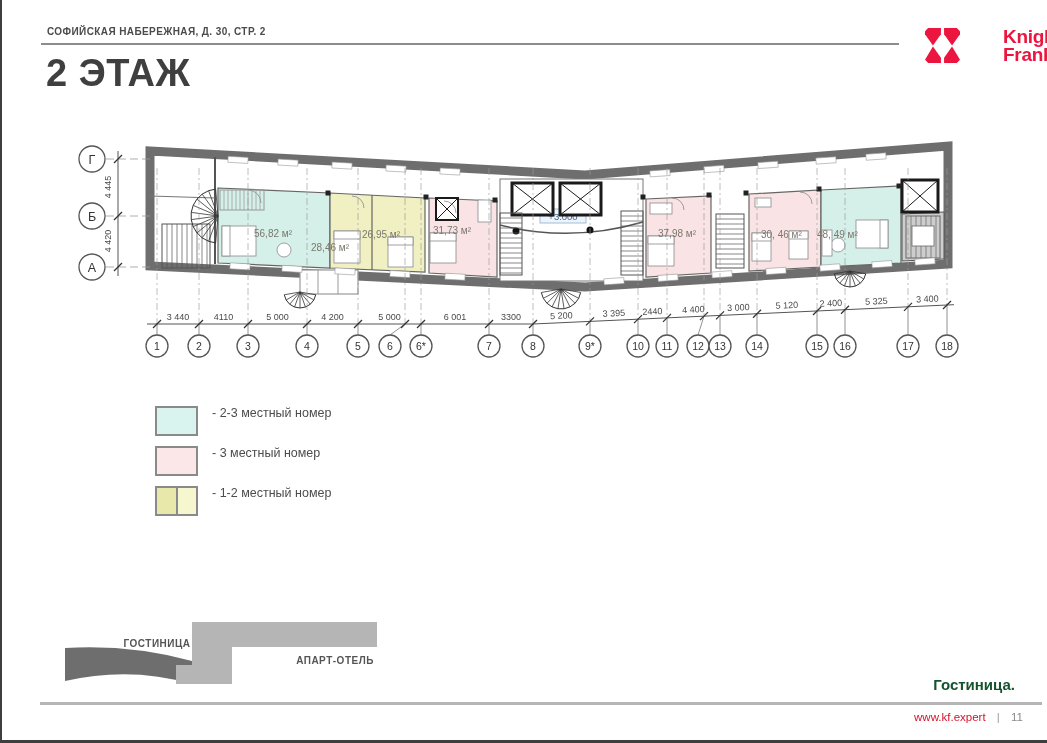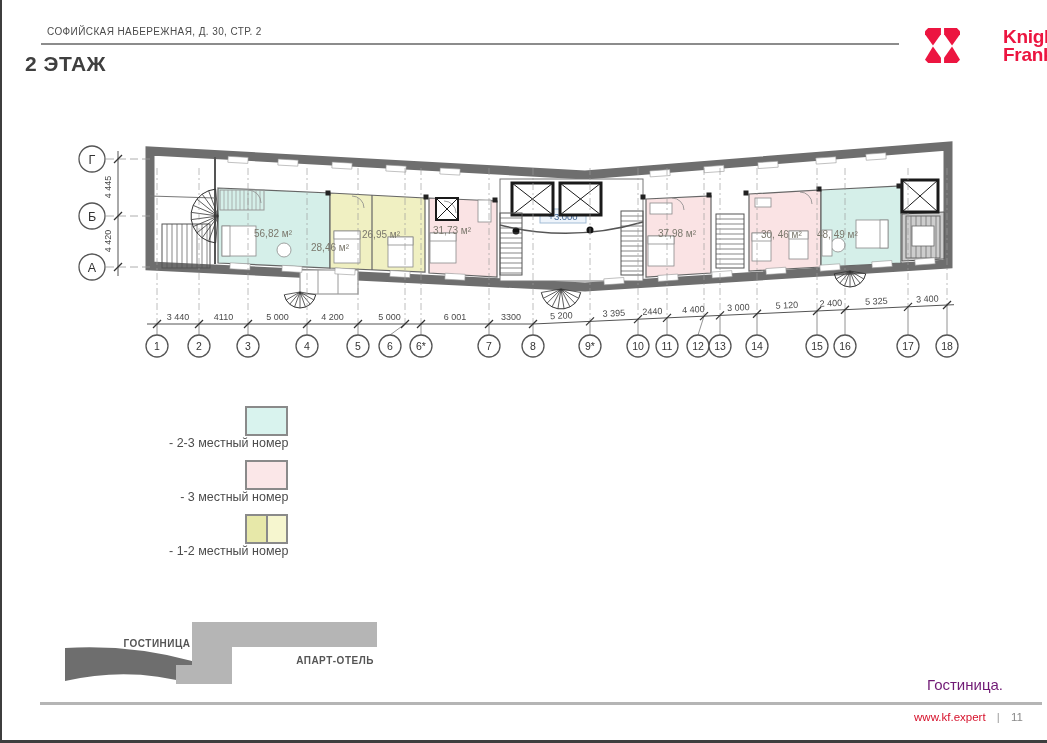--- a/index.html
+++ b/index.html
@@ -3,38 +3,38 @@
 <meta charset="utf-8">
 <style>
   html,body{margin:0;padding:0;background:#ffffff;}
   .page{
     position:relative;width:1047px;height:743px;overflow:hidden;
     background:#ffffff;font-family:"Liberation Sans",sans-serif;
   }
   .edge-left{position:absolute;left:0;top:0;width:2px;height:743px;background:#3e3e3e;}
   .edge-bottom{position:absolute;left:0;bottom:0;width:1047px;height:3px;background:#3e3e3e;}
 
-  .address{position:absolute;left:47px;top:26px;font-size:10px;letter-spacing:.4px;color:#4b4b4b;}
+  .address{position:absolute;left:47px;top:26px;font-size:10px;letter-spacing:.4px;color:#4b4b4b;font-weight:bold;}
   .rule-top{position:absolute;left:41px;top:43px;width:858px;height:2px;background:#8c8c8c;}
-  .title{position:absolute;left:25px;top:52px;font-size:21px;font-weight:bold;letter-spacing:.5px;color:#3f3f3f;}
+  .title{position:absolute;left:46px;top:52px;font-size:38px;font-weight:bold;letter-spacing:.5px;color:#3f3f3f;}
 
   .logo{position:absolute;left:925px;top:28px;display:flex;align-items:flex-end;gap:36px;}
   .logo-mark{width:35px;height:35px;display:block;}
   .logo-text{margin-left:7px;font-weight:bold;font-size:19px;line-height:17.5px;color:#ec1540;letter-spacing:-0.3px;}
 
   .plan-svg{position:absolute;left:0;top:0;width:1047px;height:743px;}
 
   .legend{position:absolute;left:155px;top:406px;}
-  .legend-row{display:flex;align-items:flex-end;margin-bottom:10px;flex-direction:column;}
+  .legend-row{display:flex;align-items:flex-start;margin-bottom:10px;}
   .swatch{width:43px;height:30px;border:2px solid #8a8a8a;box-sizing:border-box;display:flex;}
   .swatch .half{flex:1;height:100%;}
   .swatch .half.first{border-right:2px solid #8a8a8a;}
   .legend-label{margin-left:14px;font-size:12.5px;color:#4c4c4c;}
 
-  .caption{position:absolute;right:44px;top:676px;font-size:15px;font-weight:normal;color:#701a75;}
+  .caption{position:absolute;right:32px;top:676px;font-size:15px;font-weight:bold;color:#14532d;}
   .rule-bottom{position:absolute;left:40px;top:702px;width:1002px;height:2.5px;background:#b5b5b5;}
   .footer-line{position:absolute;right:24px;top:711px;font-size:11.5px;}
   .footer-line .link{color:#d6112b;margin-top:27px;}
   .footer-line .sep{color:#9a9a9a;margin:0 8px;}
   .footer-line .pagenum{color:#8a8a8a;}
 </style>
 </head>
 <body>
 
 <div class="page">

